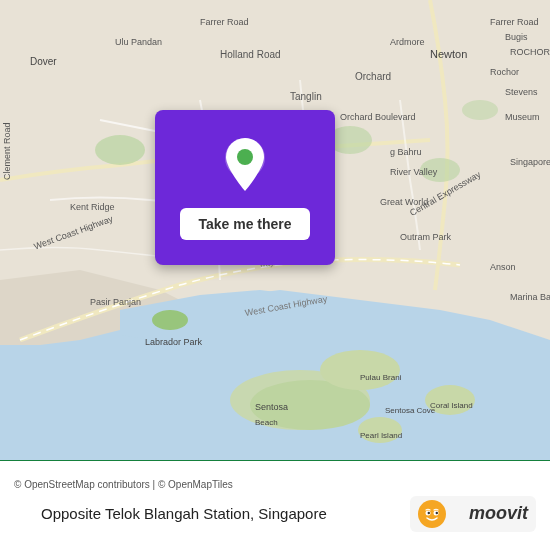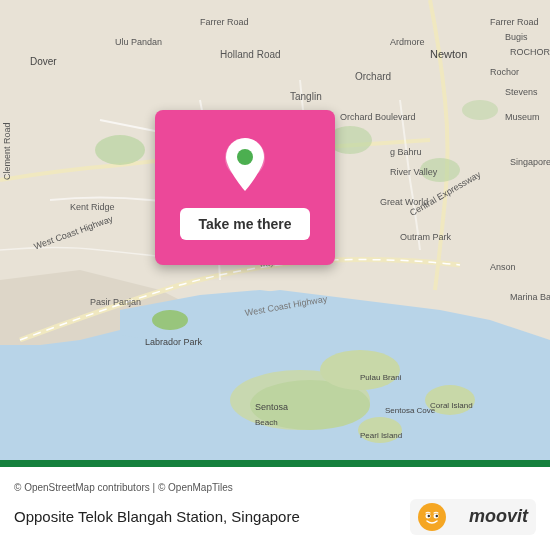--- a/index.html
+++ b/index.html
@@ -26,21 +26,21 @@
       height: 100%;
     }
 
     
     #green-card {
       position: absolute;
       top: 110px;
       left: 155px;
       width: 180px;
       height: 155px;
-      background-color: #ec4899;
+      background-color: #6d28d9;
       border-radius: 8px;
       display: flex;
       flex-direction: column;
       align-items: center;
       justify-content: center;
       box-shadow: 0 4px 12px rgba(0,0,0,0.3);
     }
 
     #pin-icon {
       width: 48px;
@@ -58,21 +58,21 @@
       color: #333;
       cursor: pointer;
       white-space: nowrap;
     }
 
     
     #bottom-bar {
       width: 550px;
       height: 89px;
       background: white;
-      border-top: 7px solid #15803d;
+      border-top: 1px solid #15803d;
       display: flex;
       flex-direction: column;
       justify-content: center;
       padding: 8px 14px;
     }
 
     #attribution {
       font-size: 10px;
       color: #555;
       margin-bottom: 6px;
@@ -82,20 +82,21 @@
       display: flex;
       align-items: center;
       justify-content: space-between;
     }
 
     #location-text {
       font-size: 15px;
       font-weight: 500;
       color: #222;
       flex: 1;
+      margin-left: 27px;
     }
 
     #moovit-badge {
       display: flex;
       align-items: center;
       background: #f5f5f5;
       border-radius: 6px;
       padding: 4px 8px;
       gap: 23px;
       flex-shrink: 0;

